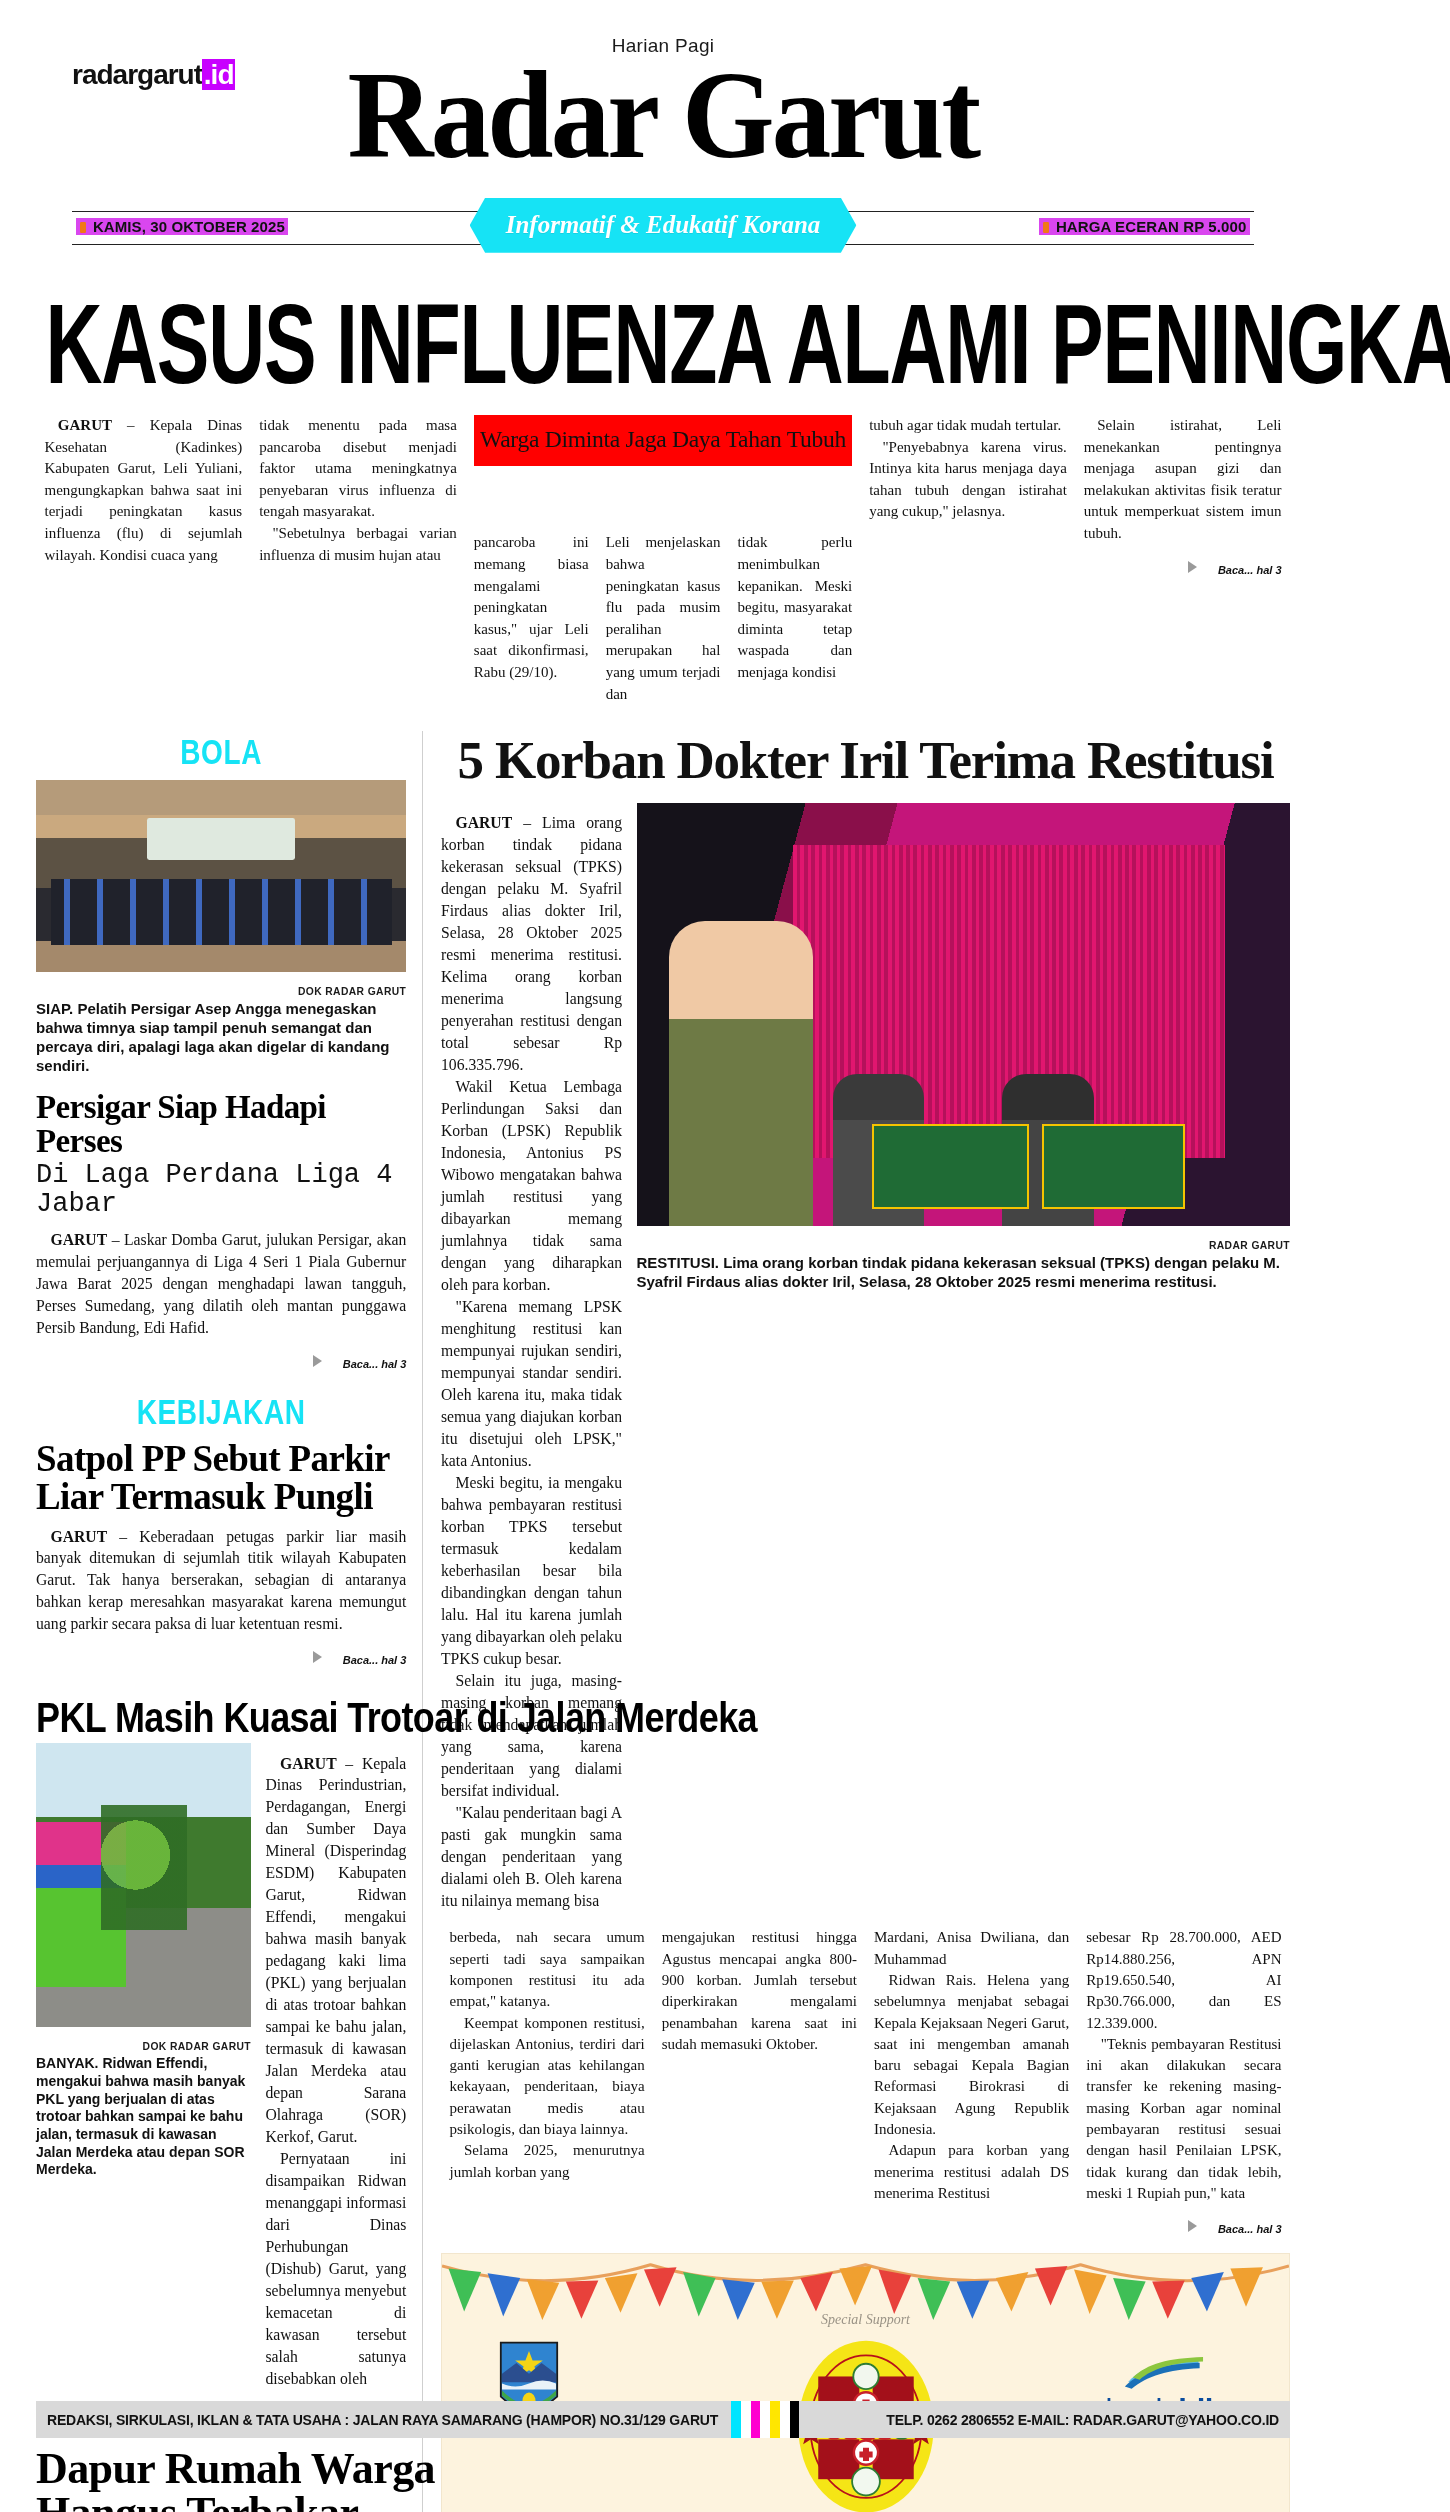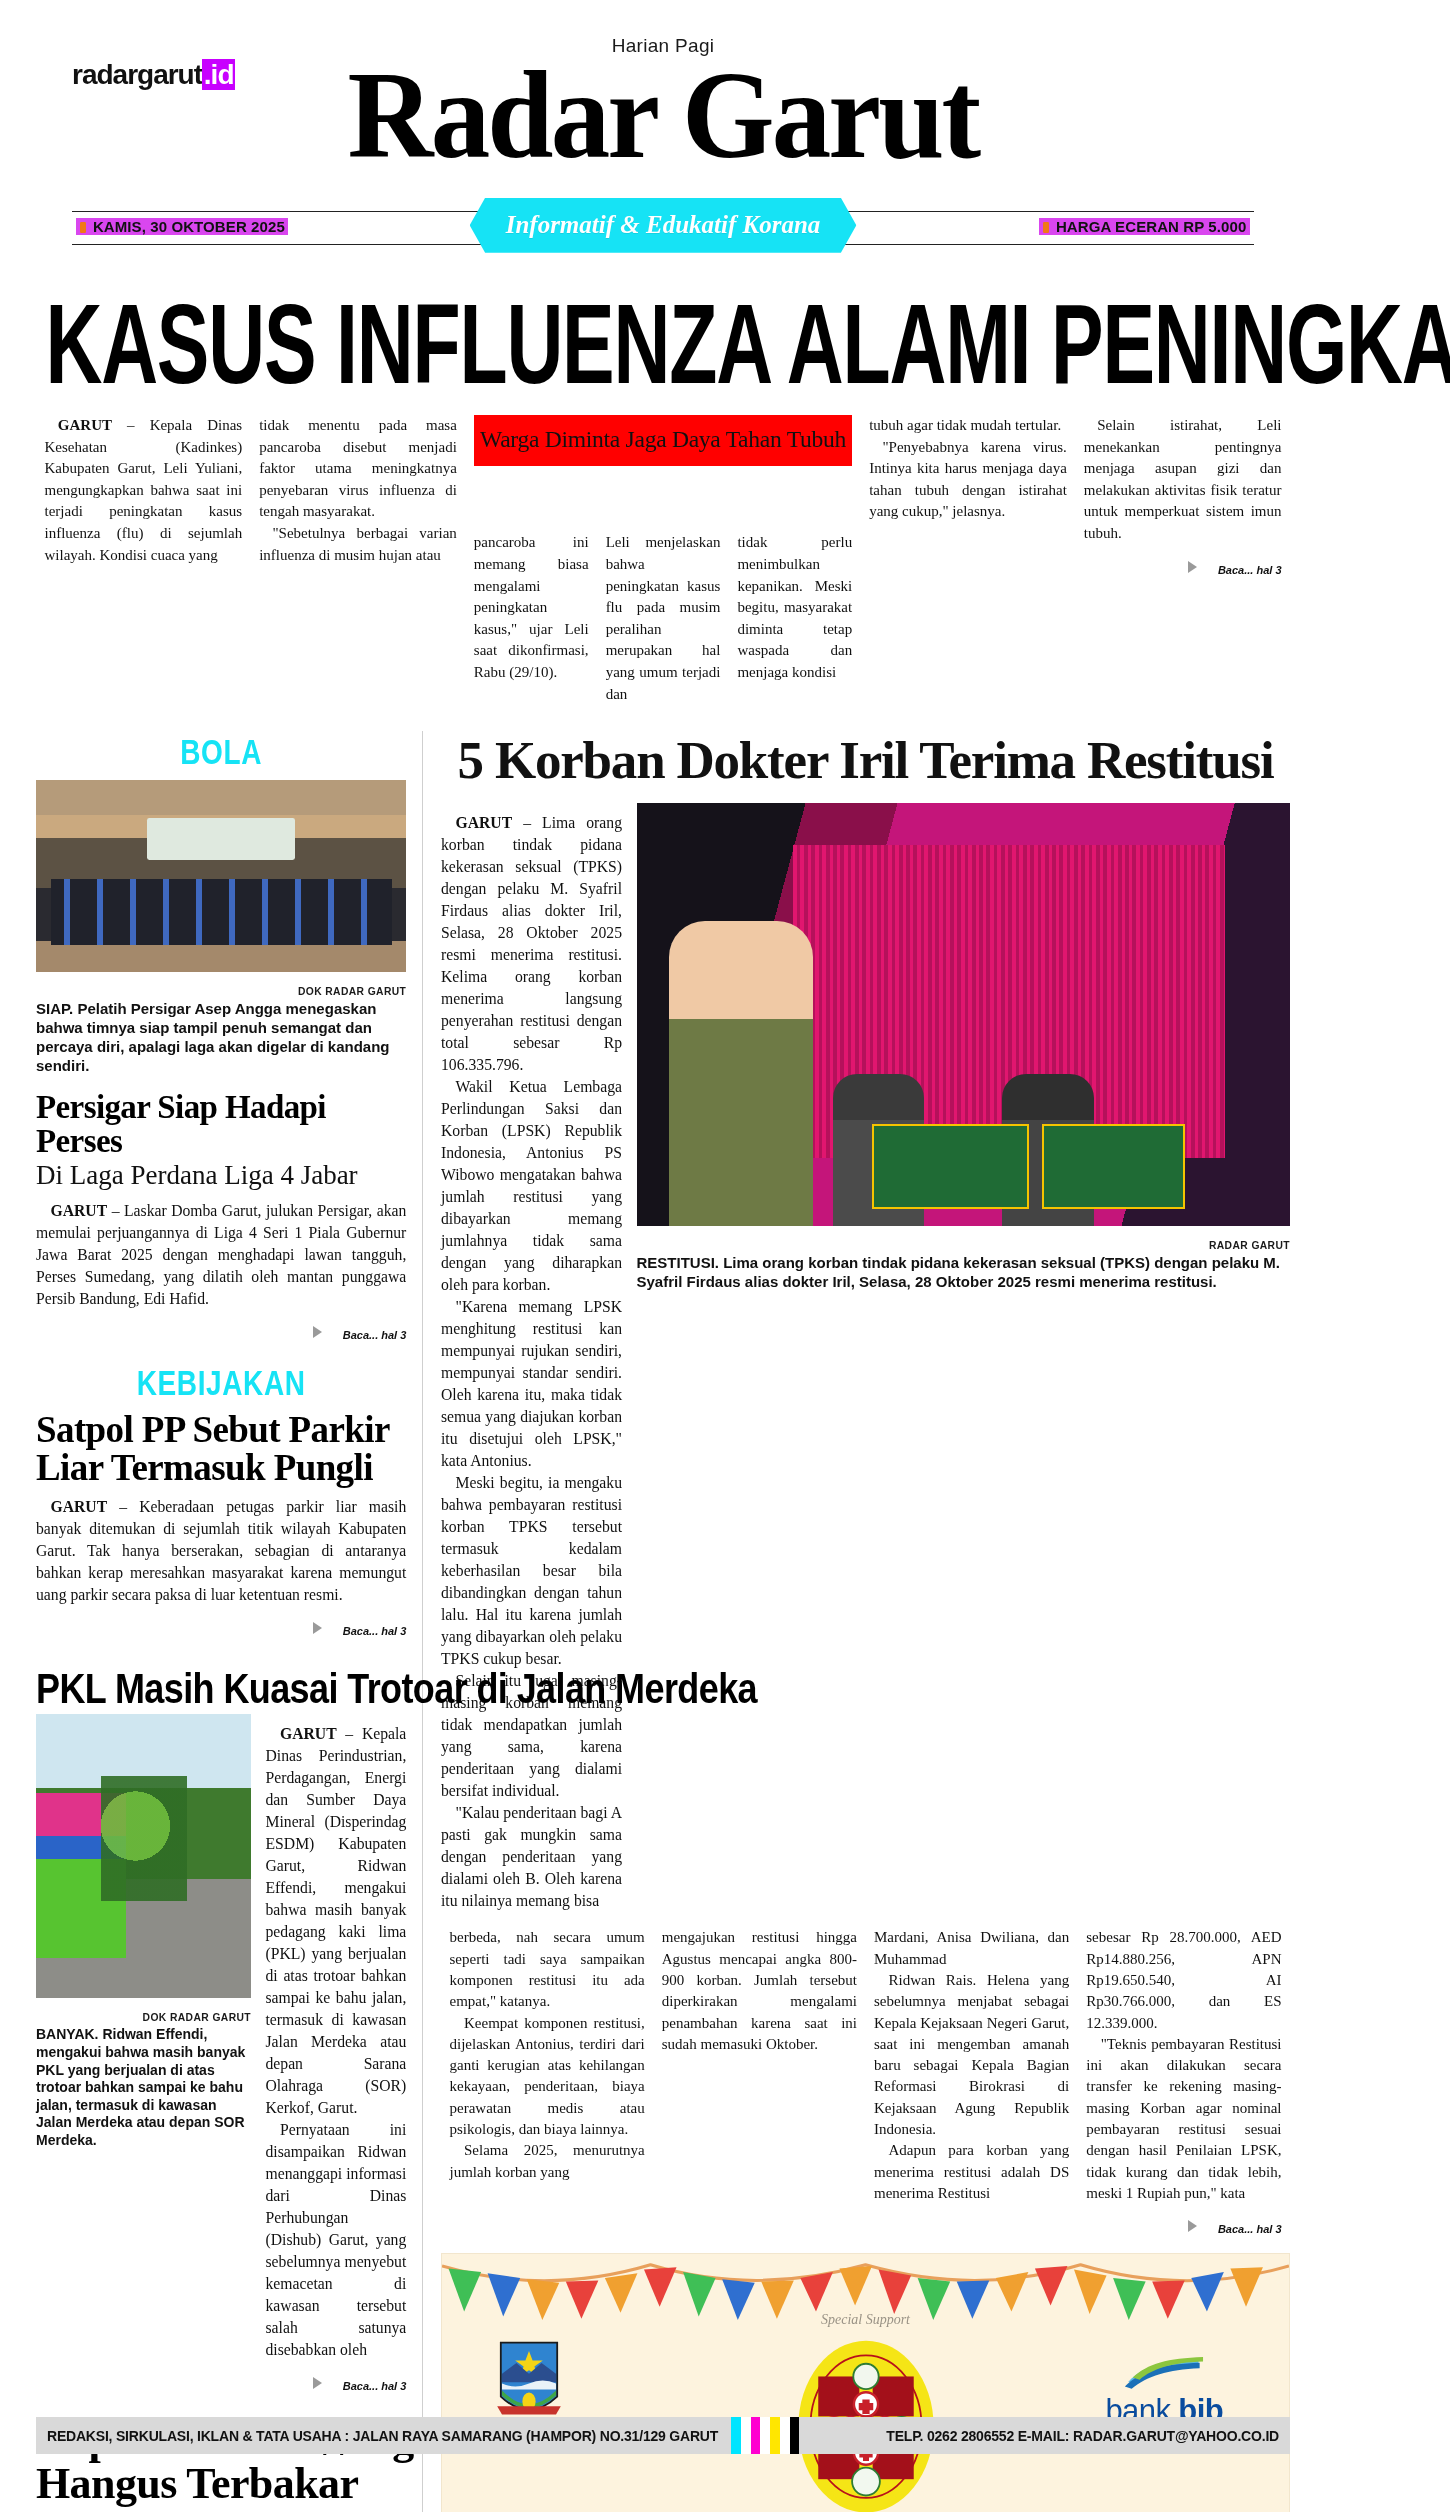--- a/index.html
+++ b/index.html
@@ -129,21 +129,21 @@
   .caption {
     font-family: "Liberation Sans", sans-serif; font-weight: 700;
     font-size: 15px; line-height: 1.26; margin-top: 3.6px; color: #111;
   }
   .art-head {
     font-family: "Liberation Serif", serif; font-weight: 700;
     font-size: 33px; line-height: 1.02; letter-spacing: -0.6px;
     margin-top: 15.7px; color: #000;
   }
   .art-sub {
-    font-family: Liberation Serif, serif; font-weight: 400;
+    font-family: Liberation Mono, monospace; font-weight: 400;
     font-size: 27px; line-height: 1.08; color: #111; margin-top: 2.4px;
   }
   .art-body {
     font-size: 15.7px; line-height: 1.40; text-align: justify; margin-top: 9.7px;
   }
   .art-body p { text-indent: 14.5px; }
 
   
   .ph-team { height: 192px; background:
       linear-gradient(#b59b7a 0 18%, #caa97f 18% 30%, #5c5244 30% 56%, #2a2a30 56% 84%, #a4896b 84% 100%);
@@ -203,21 +203,21 @@
   .ad-bjb { position:absolute; right:66px; top:103px; text-align:center; }
   .ad-bjb .bjbtxt { font-family:"Liberation Sans", sans-serif; font-size:31px; color:#0a4c9e;
      font-weight:400; letter-spacing:-0.6px; }
   .ad-bjb .bjbtxt b { font-weight:800; }
   .ad-nurha { position:absolute; left:50%; top:85px; transform:translateX(-50%);
      width: 139px; height: 175px; }
   .hill { position:absolute; left:0; right:0; top:375px; height:314px; }
 
   
   .footer {
-    position:absolute; left:36px; right:36px; bottom:58px;
+    position:absolute; left:36px; right:36px; bottom:74px;
     background:#d9d9d9; height:37px; display:flex; align-items:center;
     font-family:"Liberation Sans", sans-serif; font-weight:700; font-size:14px;
     letter-spacing:-0.2px; color:#111; padding: 0 11px;
   }
   .footer .f-left { flex: 0 0 auto; }
   .footer .f-bars { display:flex; margin-left: 13.3px; }
   .footer .f-bars i { display:block; width:9.7px; height:37px; }
   .footer .f-right { margin-left:auto; }
 </style>
 </head>

